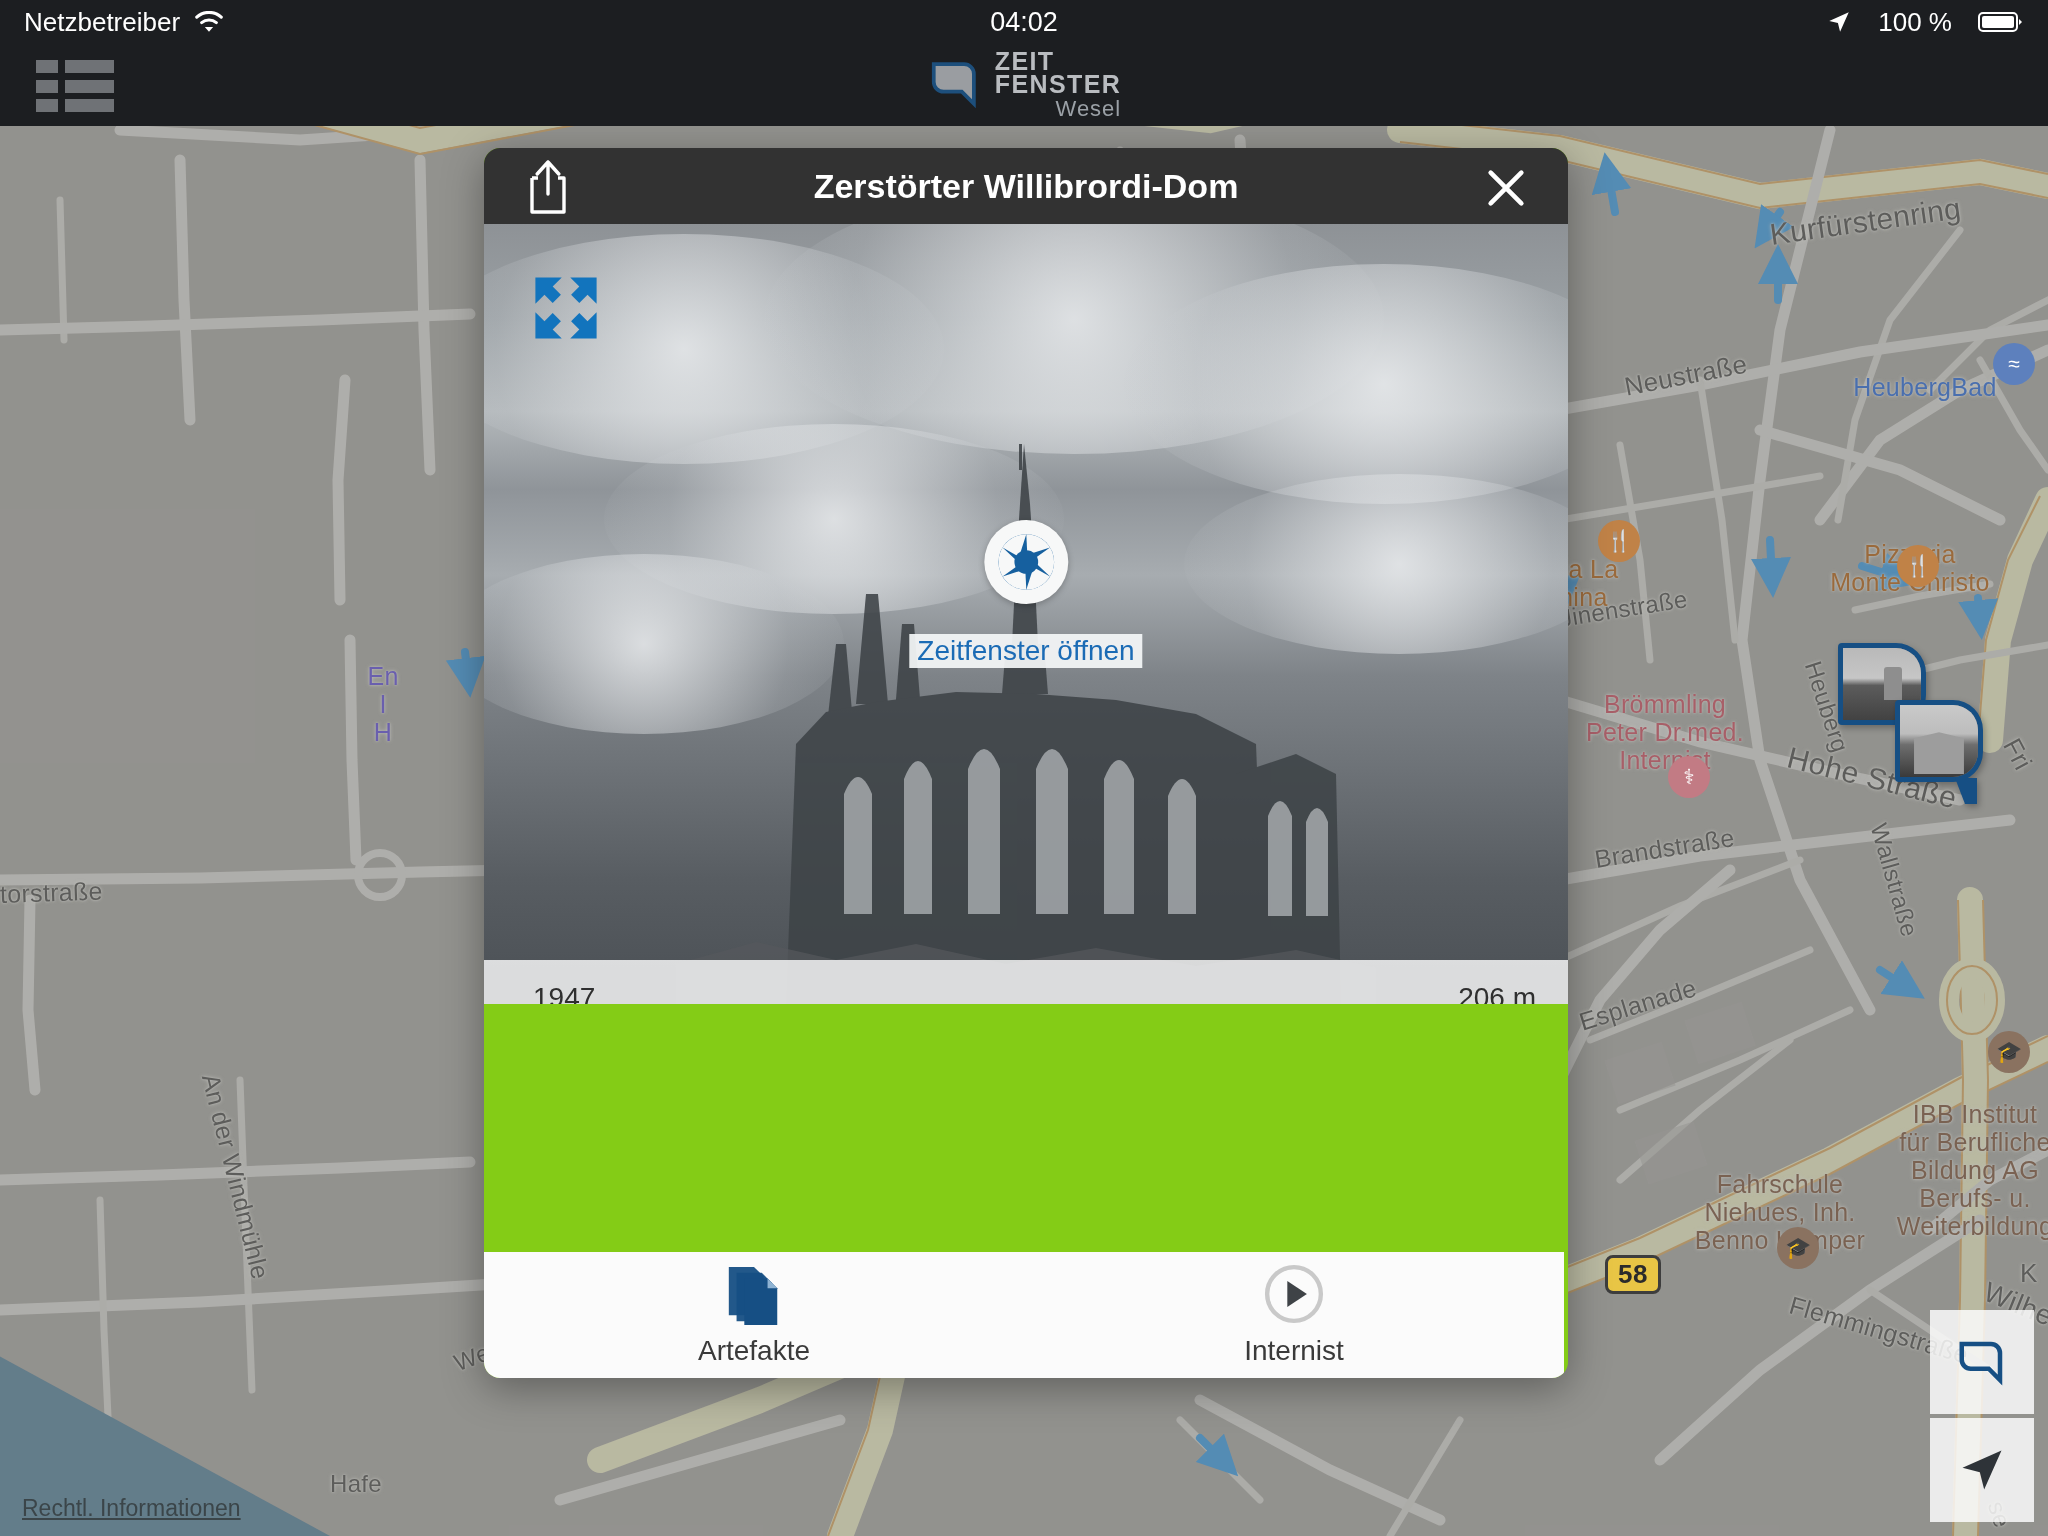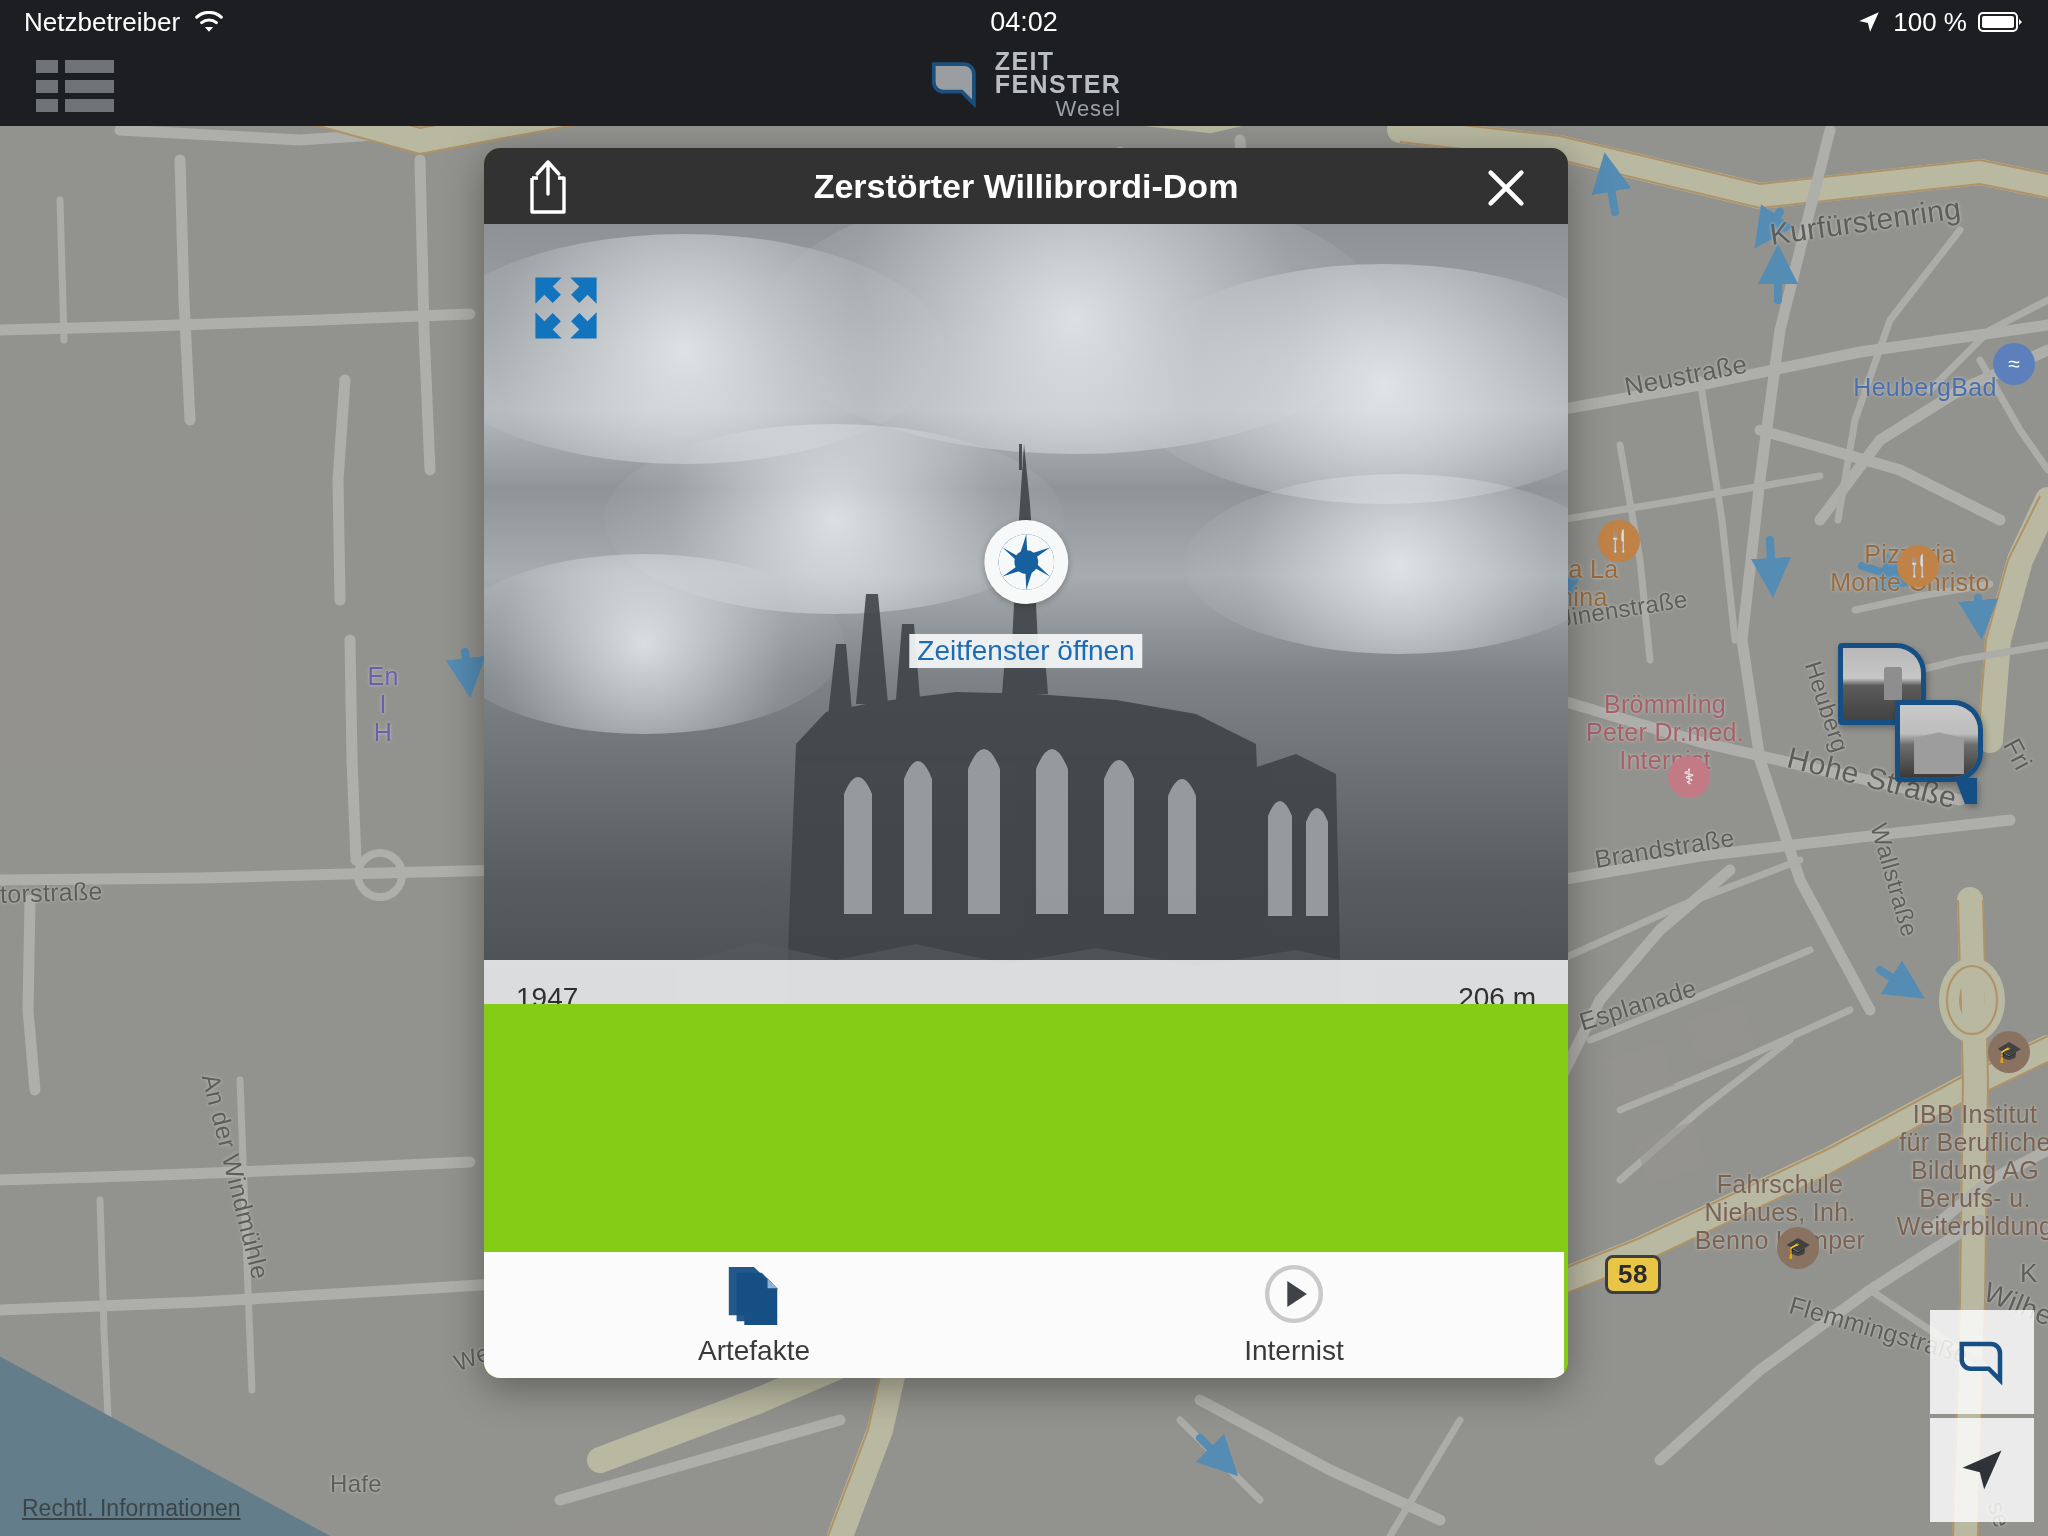--- a/index.html
+++ b/index.html
@@ -79,21 +79,21 @@
   }
 
   
   #status-bar {
     position:absolute; top:0; left:0; width:2048px; height:44px;
     background:#1c1e21; color:#fff; z-index:40;
     display:flex; align-items:center; font-size:26px;
   }
   #status-left  { position:absolute; left:24px; display:flex; align-items:center; gap:14px; }
   #status-time  { position:absolute; left:0; right:0; text-align:center; font-size:27px; }
-  #status-right { position:absolute; right:24px; display:flex; align-items:center; gap:11px; }
+  #status-right { position:absolute; right:24px; display:flex; align-items:center; gap:26px; }
 
   
   #app-header {
     position:absolute; top:44px; left:0; width:2048px; height:82px;
     background:#1c1e21; z-index:40;
   }
   #menu-button {
     position:absolute; left:36px; top:16px; width:78px; height:52px;
     display:flex; flex-direction:column; justify-content:space-between; cursor:pointer;
   }
@@ -163,21 +163,21 @@
     margin-top:14px; background:rgba(245,247,248,.92); color:#1b6bb5;
     font-size:28px; padding:1px 8px;
   }
 
   #info-panel {
     position:absolute; left:0; right:0; top:736px; bottom:0;
     background:rgba(255,255,255,.80); padding:22px 32px 0 32px;
   }
   #meta-row {
     display:flex; justify-content:space-between; align-items:baseline;
-    font-size:28px; color:#2f2f2f;
+    font-size:28px; color:#2f2f2f;margin-left:17px;
   }
 
   #modal-toolbar {
     position:absolute; left:0; right:4px; bottom:0; height:126px;
     background:#fbfbfb; display:flex; align-items:center;
   }
   .tool-item {
     flex:1; display:flex; flex-direction:column; align-items:center;
     gap:10px; cursor:pointer;
   }

